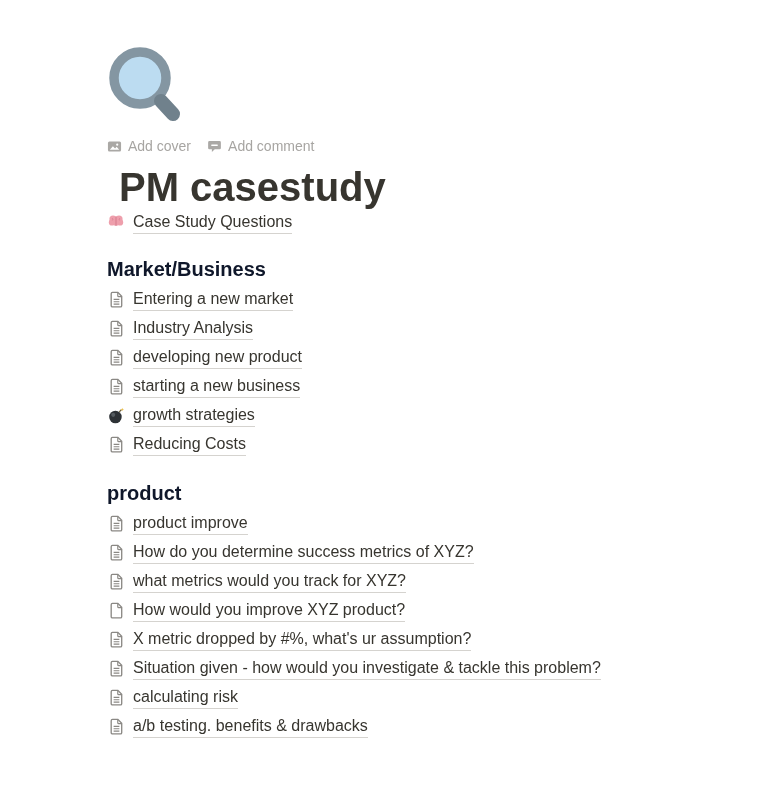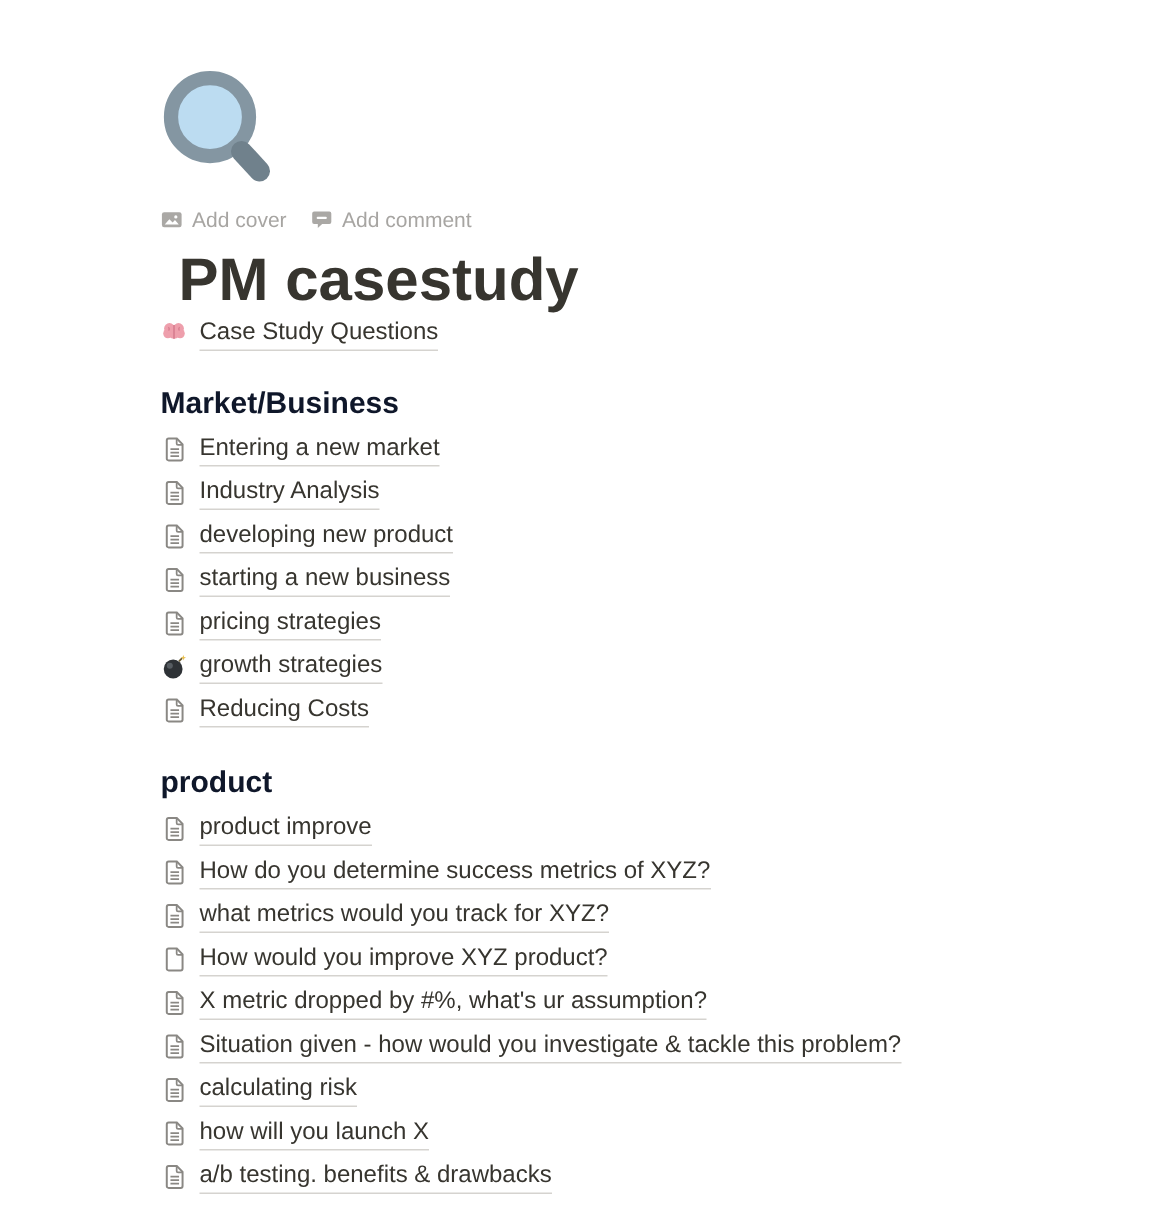--- a/index.html
+++ b/index.html
@@ -144,30 +144,20 @@
             <path d="M4.2 1.3h5.1l3.6 3.6v8.9c0 .7-.5 1.2-1.2 1.2H4.2c-.7 0-1.2-.5-1.2-1.2V2.5c0-.7.5-1.2 1.2-1.2z" fill="#ffffff" stroke="#8a8884" stroke-width="1.25"></path>
             <path d="M9.2 1.6v2.8c0 .5.4.9.9.9h2.7" fill="none" stroke="#8a8884" stroke-width="1.1"></path>
             <path d="M5.3 7.9h5.4M5.3 10.1h5.4M5.3 12.3h5.4" stroke="#8a8884" stroke-width="1.1"></path>
           </svg>
         </span>
         <span class="link-label">starting a new business</span>
       </div>
       <div class="page-link-row">
         <span class="row-icon">
           <svg width="17" height="17" viewBox="0 0 16 16">
-            <path d="M4.2 1.3h5.1l3.6 3.6v8.9c0 .7-.5 1.2-1.2 1.2H4.2c-.7 0-1.2-.5-1.2-1.2V2.5c0-.7.5-1.2 1.2-1.2z" fill="#ffffff" stroke="#8a8884" stroke-width="1.25"></path>
-            <path d="M9.2 1.6v2.8c0 .5.4.9.9.9h2.7" fill="none" stroke="#8a8884" stroke-width="1.1"></path>
-            <path d="M5.3 7.9h5.4M5.3 10.1h5.4M5.3 12.3h5.4" stroke="#8a8884" stroke-width="1.1"></path>
-          </svg>
-        </span>
-        <span class="link-label">pricing strategies</span>
-      </div>
-      <div class="page-link-row">
-        <span class="row-icon">
-          <svg width="17" height="17" viewBox="0 0 16 16">
             <path d="M10.6 4.6 L12.6 2.6" stroke="#6b5c34" stroke-width="1.1" fill="none"></path>
             <circle cx="7" cy="9.4" r="5.9" fill="#2e3236"></circle>
             <circle cx="4.9" cy="7.4" r="1.9" fill="#565c61"></circle>
             <path d="M13.4 0.7l.45 1.25 1.25.45-1.25.45-.45 1.25-.45-1.25-1.25-.45 1.25-.45z" fill="#e9bf4e"></path>
           </svg>
         </span>
         <span class="link-label">growth strategies</span>
       </div>
       <div class="page-link-row">
         <span class="row-icon">
@@ -250,27 +240,17 @@
         <span class="link-label">calculating risk</span>
       </div>
       <div class="page-link-row">
         <span class="row-icon">
           <svg width="17" height="17" viewBox="0 0 16 16">
             <path d="M4.2 1.3h5.1l3.6 3.6v8.9c0 .7-.5 1.2-1.2 1.2H4.2c-.7 0-1.2-.5-1.2-1.2V2.5c0-.7.5-1.2 1.2-1.2z" fill="#ffffff" stroke="#8a8884" stroke-width="1.25"></path>
             <path d="M9.2 1.6v2.8c0 .5.4.9.9.9h2.7" fill="none" stroke="#8a8884" stroke-width="1.1"></path>
             <path d="M5.3 7.9h5.4M5.3 10.1h5.4M5.3 12.3h5.4" stroke="#8a8884" stroke-width="1.1"></path>
           </svg>
         </span>
-        <span class="link-label">how will you launch X</span>
-      </div>
-      <div class="page-link-row">
-        <span class="row-icon">
-          <svg width="17" height="17" viewBox="0 0 16 16">
-            <path d="M4.2 1.3h5.1l3.6 3.6v8.9c0 .7-.5 1.2-1.2 1.2H4.2c-.7 0-1.2-.5-1.2-1.2V2.5c0-.7.5-1.2 1.2-1.2z" fill="#ffffff" stroke="#8a8884" stroke-width="1.25"></path>
-            <path d="M9.2 1.6v2.8c0 .5.4.9.9.9h2.7" fill="none" stroke="#8a8884" stroke-width="1.1"></path>
-            <path d="M5.3 7.9h5.4M5.3 10.1h5.4M5.3 12.3h5.4" stroke="#8a8884" stroke-width="1.1"></path>
-          </svg>
-        </span>
         <span class="link-label">a/b testing. benefits &amp; drawbacks</span>
       </div>
     </div>
 
 </div>
 
 </body></html>

